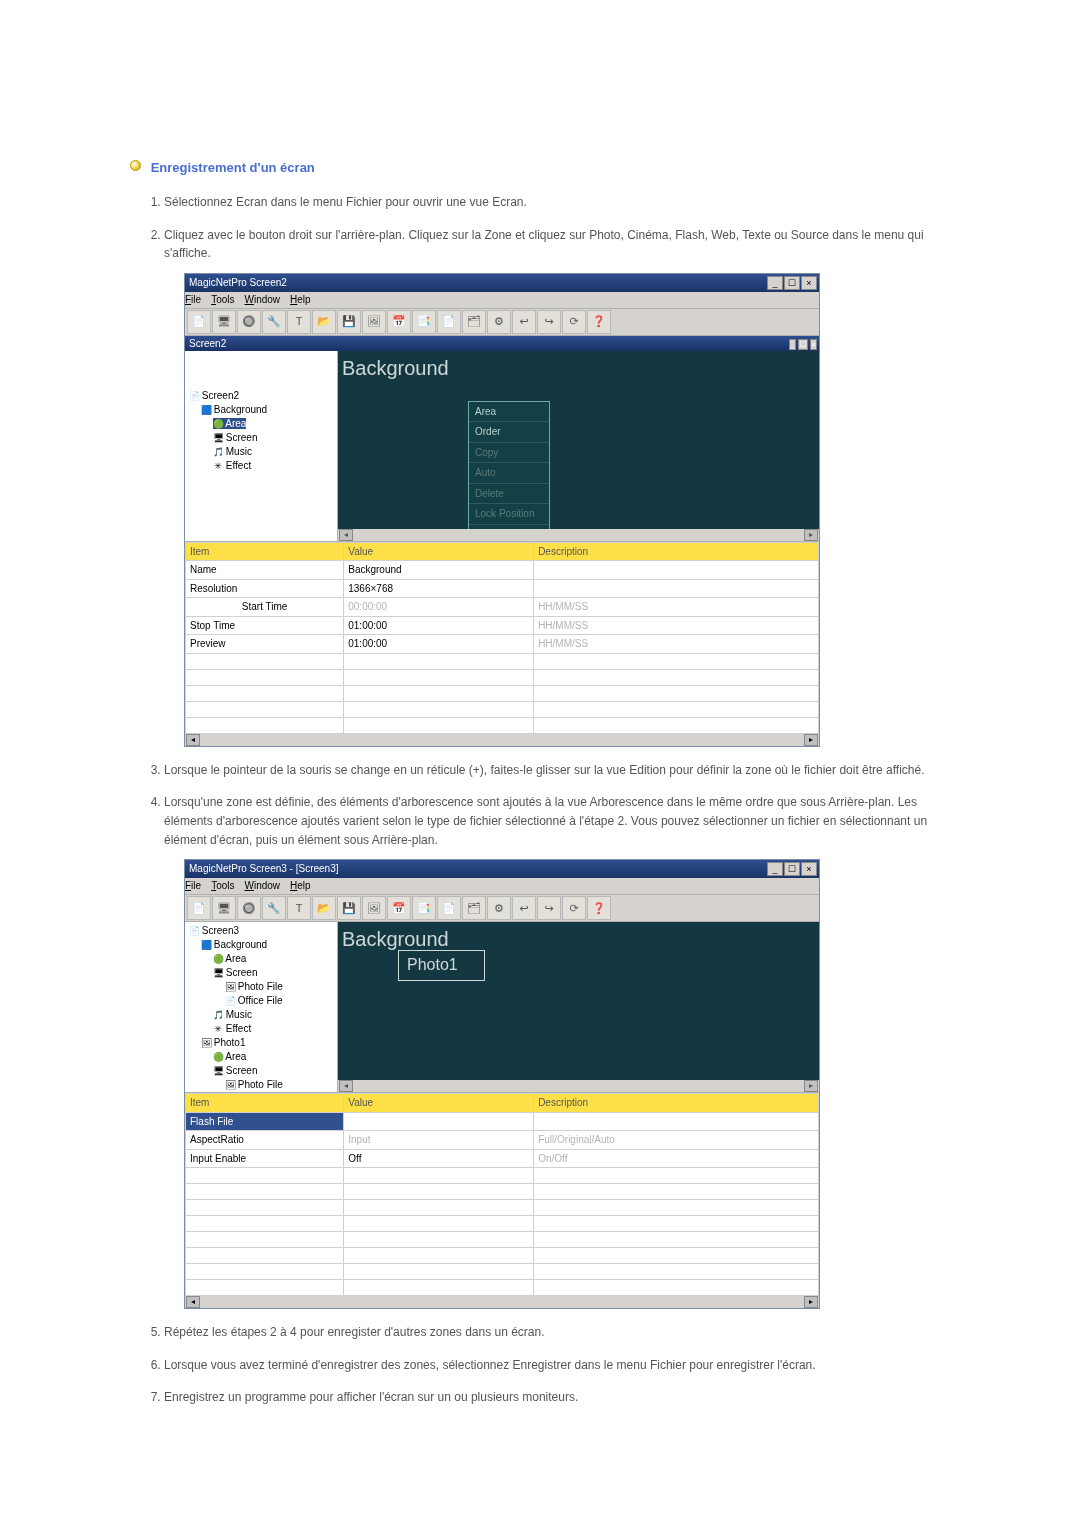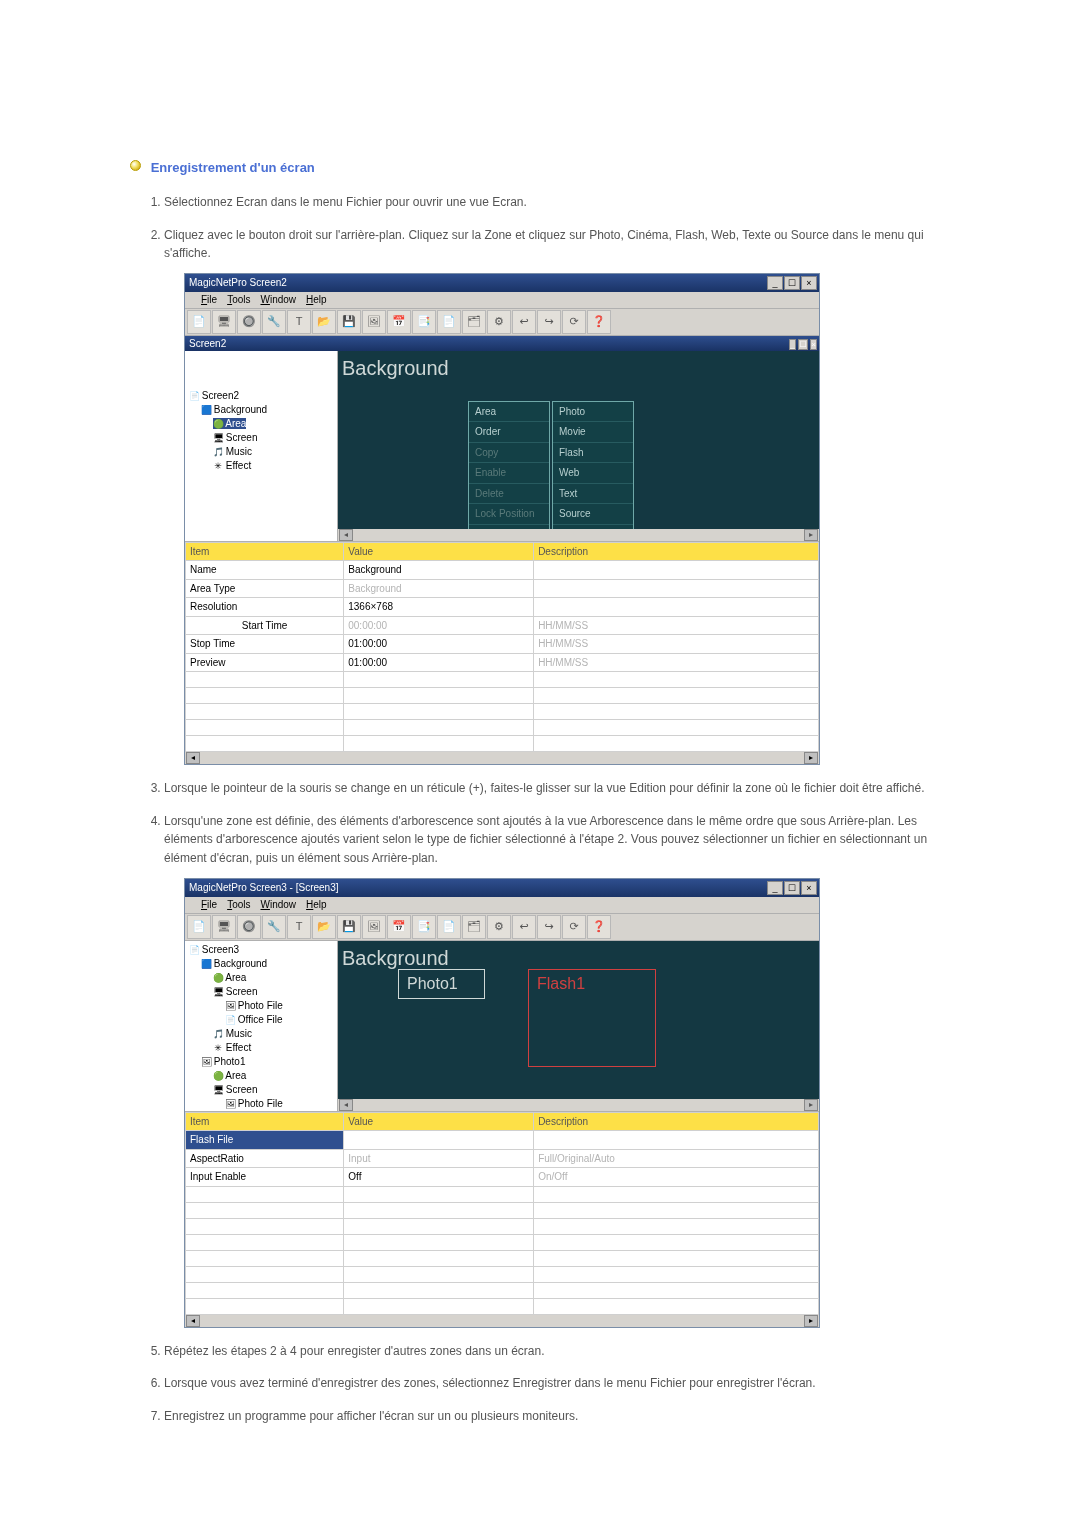--- a/index.html
+++ b/index.html
@@ -68,21 +68,21 @@
     font-size: 9px;
     text-align: center;
     line-height: 12px;
     border: 1px solid #888;
   }
   .menubar {
     height: 16px;
     background: #d6d3ce;
     display: flex;
     gap: 10px;
-    padding: 0 16px;
+    padding: 0 0;
     font-size: 10px;
     color: #000;
     align-items: center;
     border-bottom: 1px solid #b0b0b0;
     text-align: right;
   }
   .menubar span u { text-decoration: underline; }
   .toolbar {
     height: 26px;
     background: #d6d3ce;
@@ -280,32 +280,24 @@
               <div class="n" style="padding-left: 26px;"><span><span class="ic">✳</span> Effect</span></div>
             </div>
           <div style="flex:1;display:flex;flex-direction:column;">
             <div class="canvas" style="flex:1;">
               <div class="bg-tag">Background</div>
               <div class="ctx" style="left:130px;top:50px;">
                 <div class="col" id="ctx1l">
                     <div class="mi">Area</div>
                     <div class="mi">Order</div>
                     <div class="mi dis">Copy</div>
-                    <div class="mi dis">Enable</div>
+                    <div class="mi dis">Auto</div>
                     <div class="mi dis">Delete</div>
                     <div class="mi dis">Lock Position</div>
                     <div class="mi">Preview Area</div>
-                  </div>
-                <div class="col" id="ctx1r">
-                    <div class="mi">Photo</div>
-                    <div class="mi">Movie</div>
-                    <div class="mi">Flash</div>
-                    <div class="mi">Web</div>
-                    <div class="mi">Text</div>
-                    <div class="mi">Source</div>
                   </div>
               </div>
             </div>
             <div class="hscroll">
               <span>◂</span>
               <span>▸</span>
             </div>
           </div>
         </div>
 
@@ -316,25 +308,20 @@
               <th style="width:25%">Item</th>
               <th style="width:30%">Value</th>
               <th>Description</th>
             </tr>
             </tbody>
               <tbody id="pt1">
                 <tr>
                   <td style="width: 25%;">Name</td>
                   <td style="width: 30%;">Background</td>
                   <td></td>
-                </tr>
-                <tr>
-                  <td style="width: 25%;">Area Type</td>
-                  <td class="faded" style="width: 30%;">Background</td>
-                  <td class="faded"></td>
                 </tr>
                 <tr>
                   <td style="width: 25%;">Resolution</td>
                   <td style="width: 30%;">1366×768</td>
                   <td></td>
                 </tr>
                 <tr>
                   <td style="width: 25%; text-align: center;">Start Time</td>
                   <td class="faded" style="width: 30%;">00:00:00</td>
                   <td class="hint">HH/MM/SS</td>
@@ -437,21 +424,20 @@
               <div class="n" style="padding-left: 26px;"><span><span class="ic">✳</span> Effect</span></div>
               <div class="n" style="padding-left: 14px;"><span><span class="ic">🖼</span> Photo1</span></div>
               <div class="n" style="padding-left: 26px;"><span><span class="ic">🟢</span> Area</span></div>
               <div class="n" style="padding-left: 26px;"><span><span class="ic">🖥</span> Screen</span></div>
               <div class="n" style="padding-left: 38px;"><span><span class="ic">🖼</span> Photo File</span></div>
             </div>
           <div style="flex:1;display:flex;flex-direction:column;">
             <div class="canvas" style="flex:1;">
               <div class="bg-tag">Background</div>
               <div class="sub-tag" style="left:60px;top:28px;">Photo1</div>
-              <div class="sub-tag flash-tag" style="left:190px;top:28px;padding-right:70px;padding-bottom:70px;">Flash1</div>
             </div>
             <div class="hscroll">
               <span>◂</span>
               <span>▸</span>
             </div>
           </div>
         </div>
 
         <div class="proptable">
           <table>

